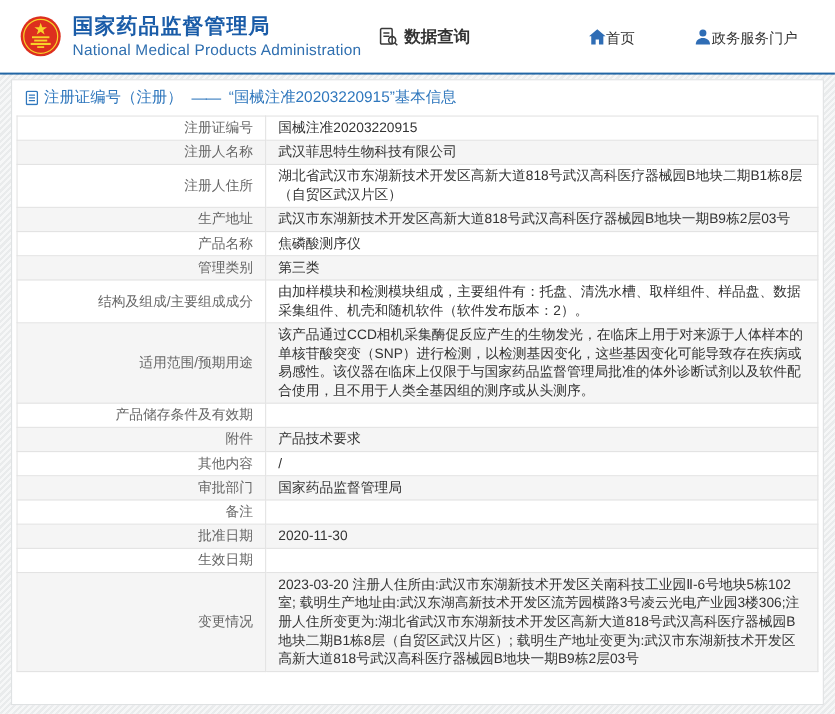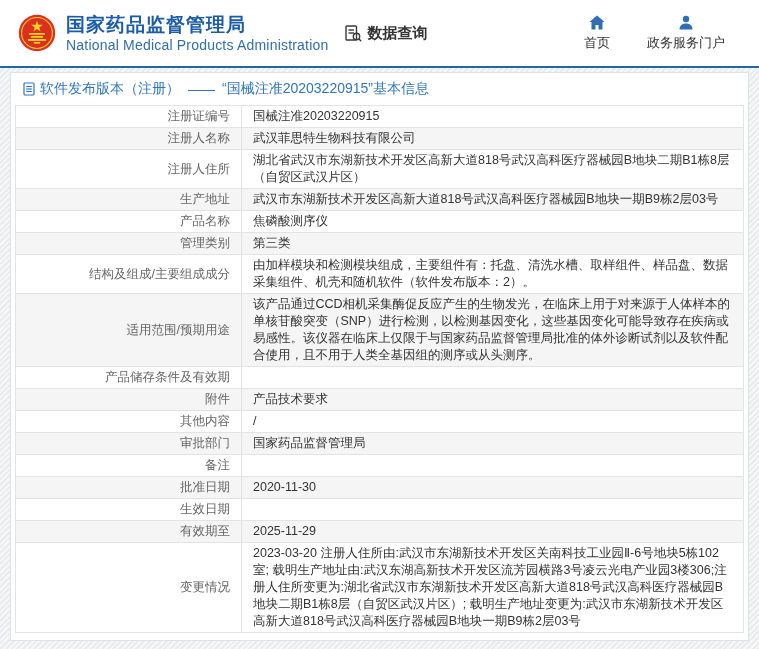--- a/index.html
+++ b/index.html
@@ -30,22 +30,22 @@
     letter-spacing: 0.2px; white-space: nowrap;
   }
   .nav-query {
     display: flex; align-items: center; margin-left: 16px;
     font-size: 15px; font-weight: 600; color: #333; cursor: pointer;
   }
   .nav-query svg { margin-right: 4px; }
   .header-spacer { flex: 1; }
   .nav-right { display: flex; align-items: flex-start; gap: 30px; padding-right: 14px; }
   .nav-item {
-    display: flex; flex-direction: column; align-items: center;
-    cursor: pointer; min-width: 40px;
+    display: flex; align-items: center;
+    cursor: pointer; min-width: 40px; margin-left: 24px;
   }
   .nav-item svg { height: 15px; }
   .nav-item-label { font-size: 13px; color: #333; margin-top: 4px; white-space: nowrap; }
   .blue-line { height: 2px; background: #2266a5; }
   
   .page-lower {
     height: 581px;
     background: #edeff0;
     background-image: repeating-linear-gradient(135deg,
       rgba(255,255,255,0.5) 0px, rgba(255,255,255,0.5) 2px,
@@ -145,21 +145,21 @@
 <div class="page-lower">
   <div class="card">
 
     <div class="breadcrumb">
       <svg width="12" height="14" viewBox="0 0 12 14" fill="none" stroke="#2f77bd" stroke-width="1.2">
         <rect x="1" y="1" width="10" height="12" rx="1"></rect>
         <line x1="3.2" y1="4.5" x2="8.8" y2="4.5"></line>
         <line x1="3.2" y1="7" x2="8.8" y2="7"></line>
         <line x1="3.2" y1="9.5" x2="8.8" y2="9.5"></line>
       </svg>
-      <span>软件发布版本（注册）</span>
+      <span>注册证编号（注册）</span>
       <span class="crumb-sep">——</span>
       <span>“国械注准20203220915”基本信息</span>
     </div>
 
     <table class="info">
       <tbody>
         <tr>
           <th>注册证编号</th>
           <td>国械注准20203220915</td>
         </tr>
@@ -213,24 +213,20 @@
         </tr>
         <tr>
           <th>批准日期</th>
           <td>2020-11-30</td>
         </tr>
         <tr>
           <th>生效日期</th>
           <td></td>
         </tr>
         <tr>
-          <th>有效期至</th>
-          <td>2025-11-29</td>
-        </tr>
-        <tr>
           <th>变更情况</th>
           <td>2023-03-20 注册人住所由:武汉市东湖新技术开发区关南科技工业园Ⅱ-6号地块5栋102室; 载明生产地址由:武汉东湖高新技术开发区流芳园横路3号凌云光电产业园3楼306;注册人住所变更为:湖北省武汉市东湖新技术开发区高新大道818号武汉高科医疗器械园B地块二期B1栋8层（自贸区武汉片区）; 载明生产地址变更为:武汉市东湖新技术开发区高新大道818号武汉高科医疗器械园B地块一期B9栋2层03号</td>
         </tr>
 
       </tbody>
     </table>
 
   </div>
 </div>
 

